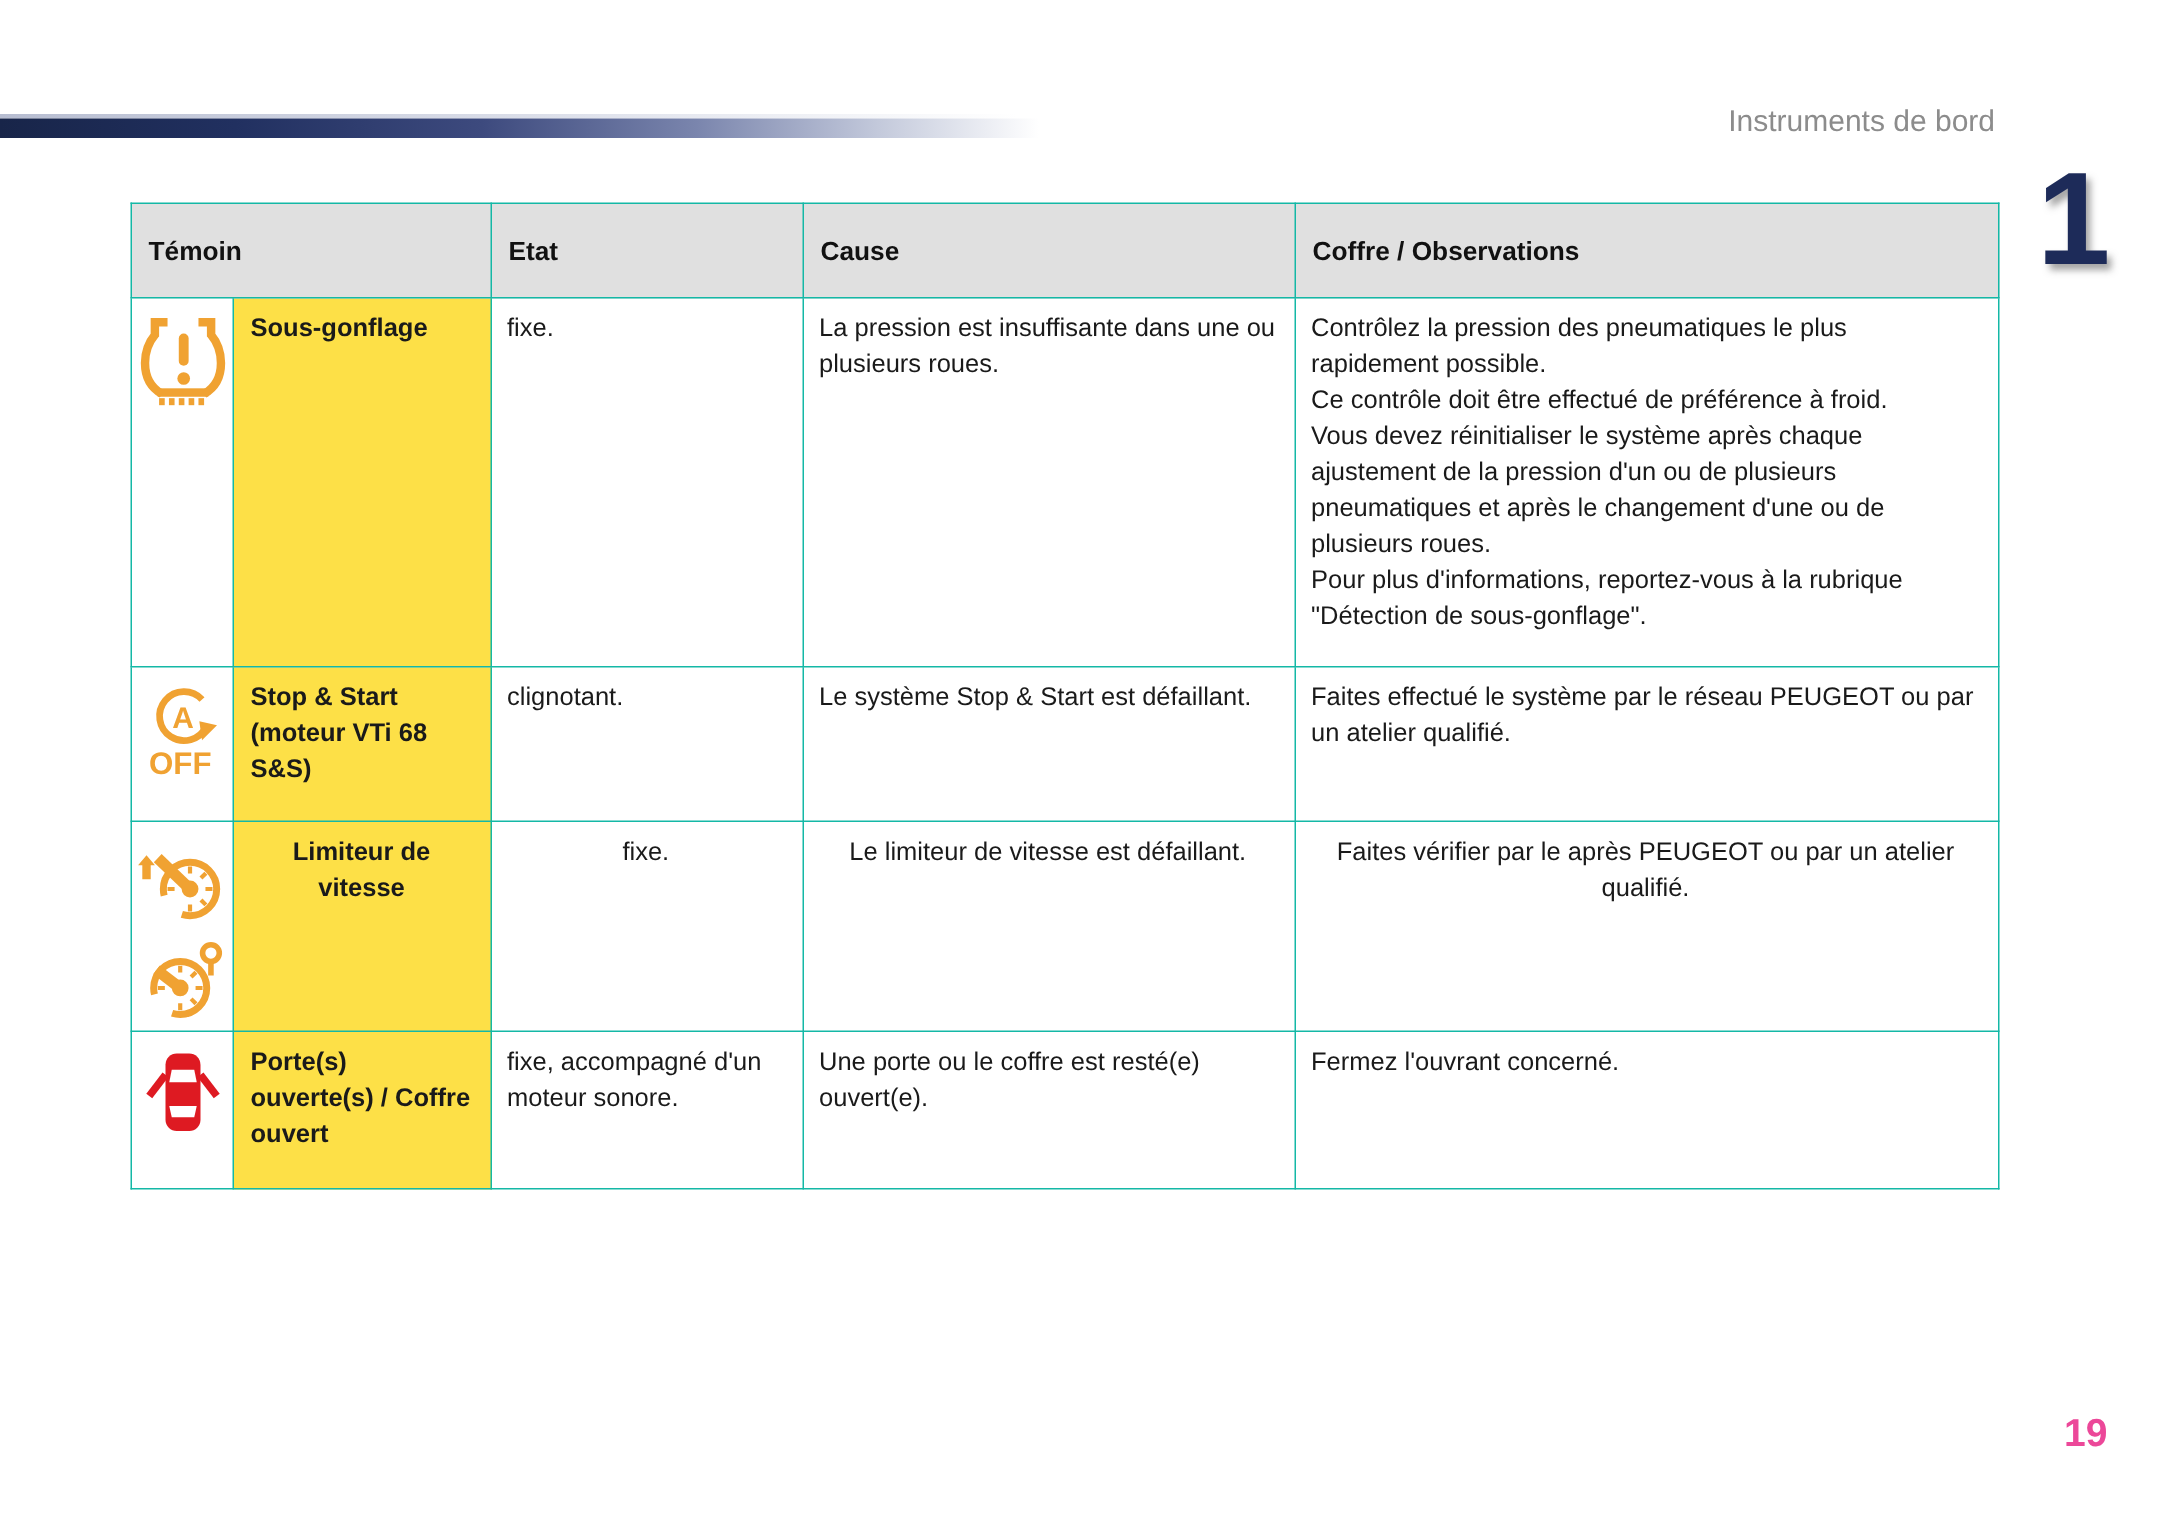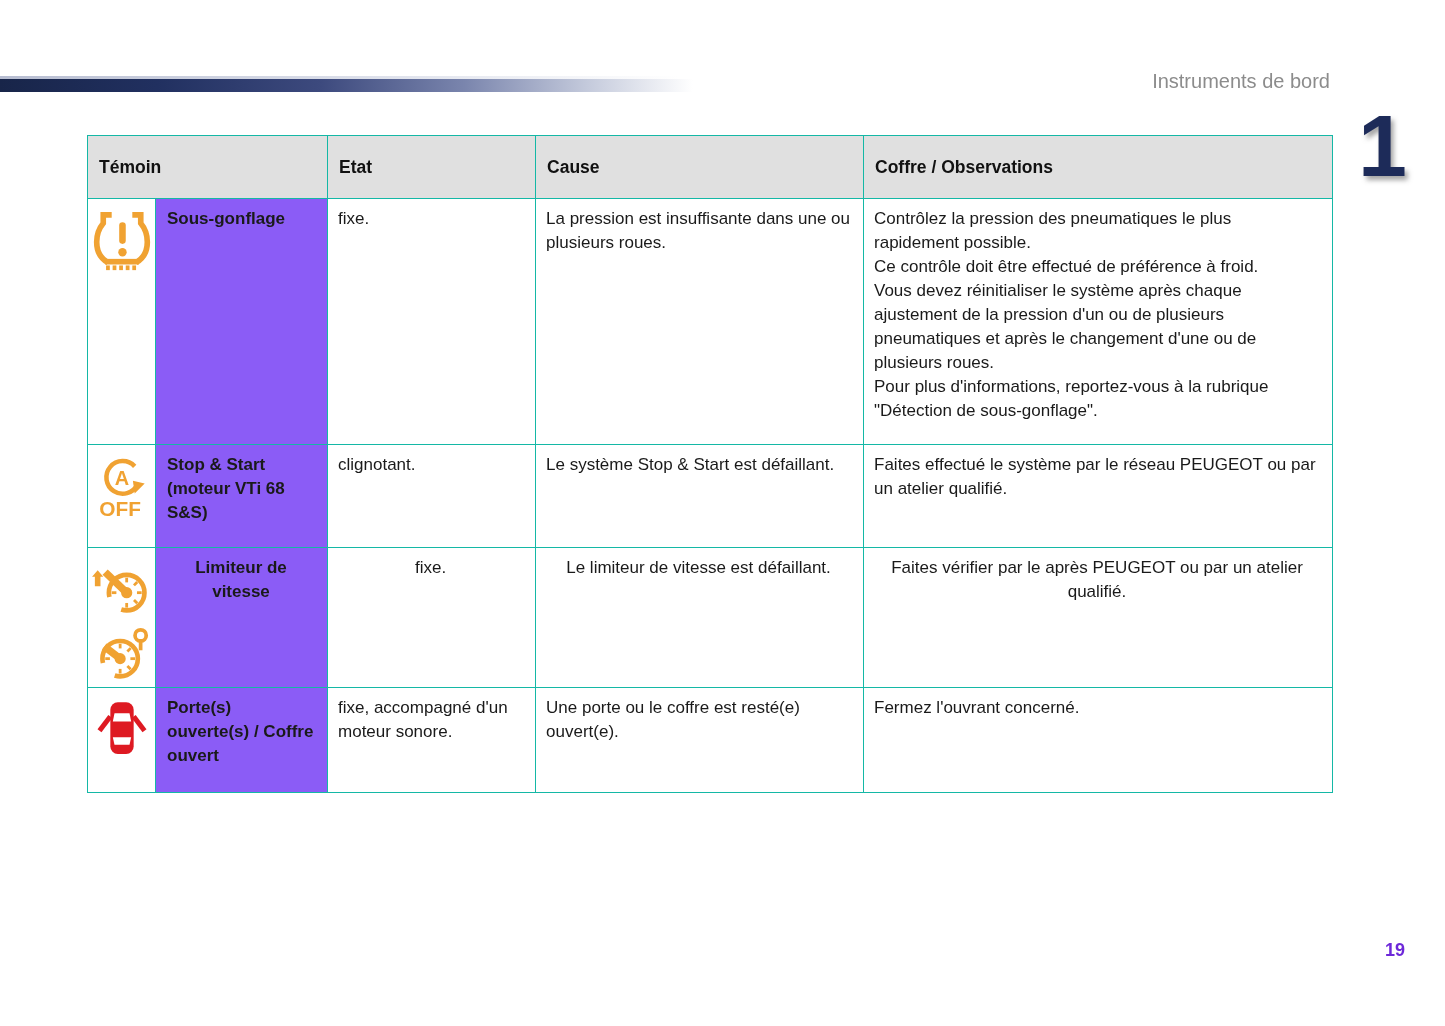--- a/index.html
+++ b/index.html
@@ -9,37 +9,37 @@
   }
   
   .topbar{position:absolute;left:0;top:76px;width:714px;height:16px;}
   .topbar .light{height:3px;background:linear-gradient(90deg,#b7bdd1 0%,#dfe2ec 55%,rgba(255,255,255,0) 95%);}
   .topbar .dark{height:13px;background:linear-gradient(90deg,#182549 0%,#213060 22%,#3d4a7e 45%,#7a85ad 65%,#c3c9db 82%,#ffffff 97%);}
   .running-header{position:absolute;top:70px;right:115px;font-size:20px;color:#8c8c8c;text-align:center;}
   .chapter-number{
     position:absolute;top:102px;left:1358px;font-size:88px;font-weight:bold;line-height:1;
     color:#1d2b59;letter-spacing:-2px;text-shadow:3px 4px 5px rgba(90,90,90,0.55);
   }
-  .page-number{position:absolute;top:940px;right:40px;font-size:18px;font-weight:bold;color:#6d28d9;}
+  .page-number{position:absolute;top:940px;right:40px;font-size:26px;font-weight:bold;color:#ec4899;}
 
   table.warn{
     position:absolute;left:87px;top:135px;width:1245px;
     border-collapse:collapse;table-layout:fixed;
   }
   .warn th,.warn td{
     border:1px solid #14b8a6;vertical-align:top;
     font-size:17px;line-height:24px;padding:8px 12px 8px 10px;
   }
   .warn th{
     background:#e0e0e0;text-align:left;font-weight:bold;font-size:17.5px;
     height:46px;vertical-align:middle;padding-left:11px;color:#111;
   }
   tr.r0{height:246px;} tr.r1{height:103px;} tr.r2{height:137px;text-align:center;} tr.r3{height:105px;}
   td.icon-cell{padding:11px 2px 6px 2px;text-align:center;background:#ffffff;}
-  td.label-cell{background:#8b5cf6;font-weight:bold;padding-left:11px;}
+  td.label-cell{background:#fde047;font-weight:bold;padding-left:11px;}
   td.pre{white-space:pre-line;}
   .icon-stack svg{display:block;margin:0 auto;}
   .icon-stack svg + svg{margin-top:10px;}
 </style>
 </head>
 <body>
 
 <div class="topbar">
   <div class="light"></div>
   <div class="dark"></div>

